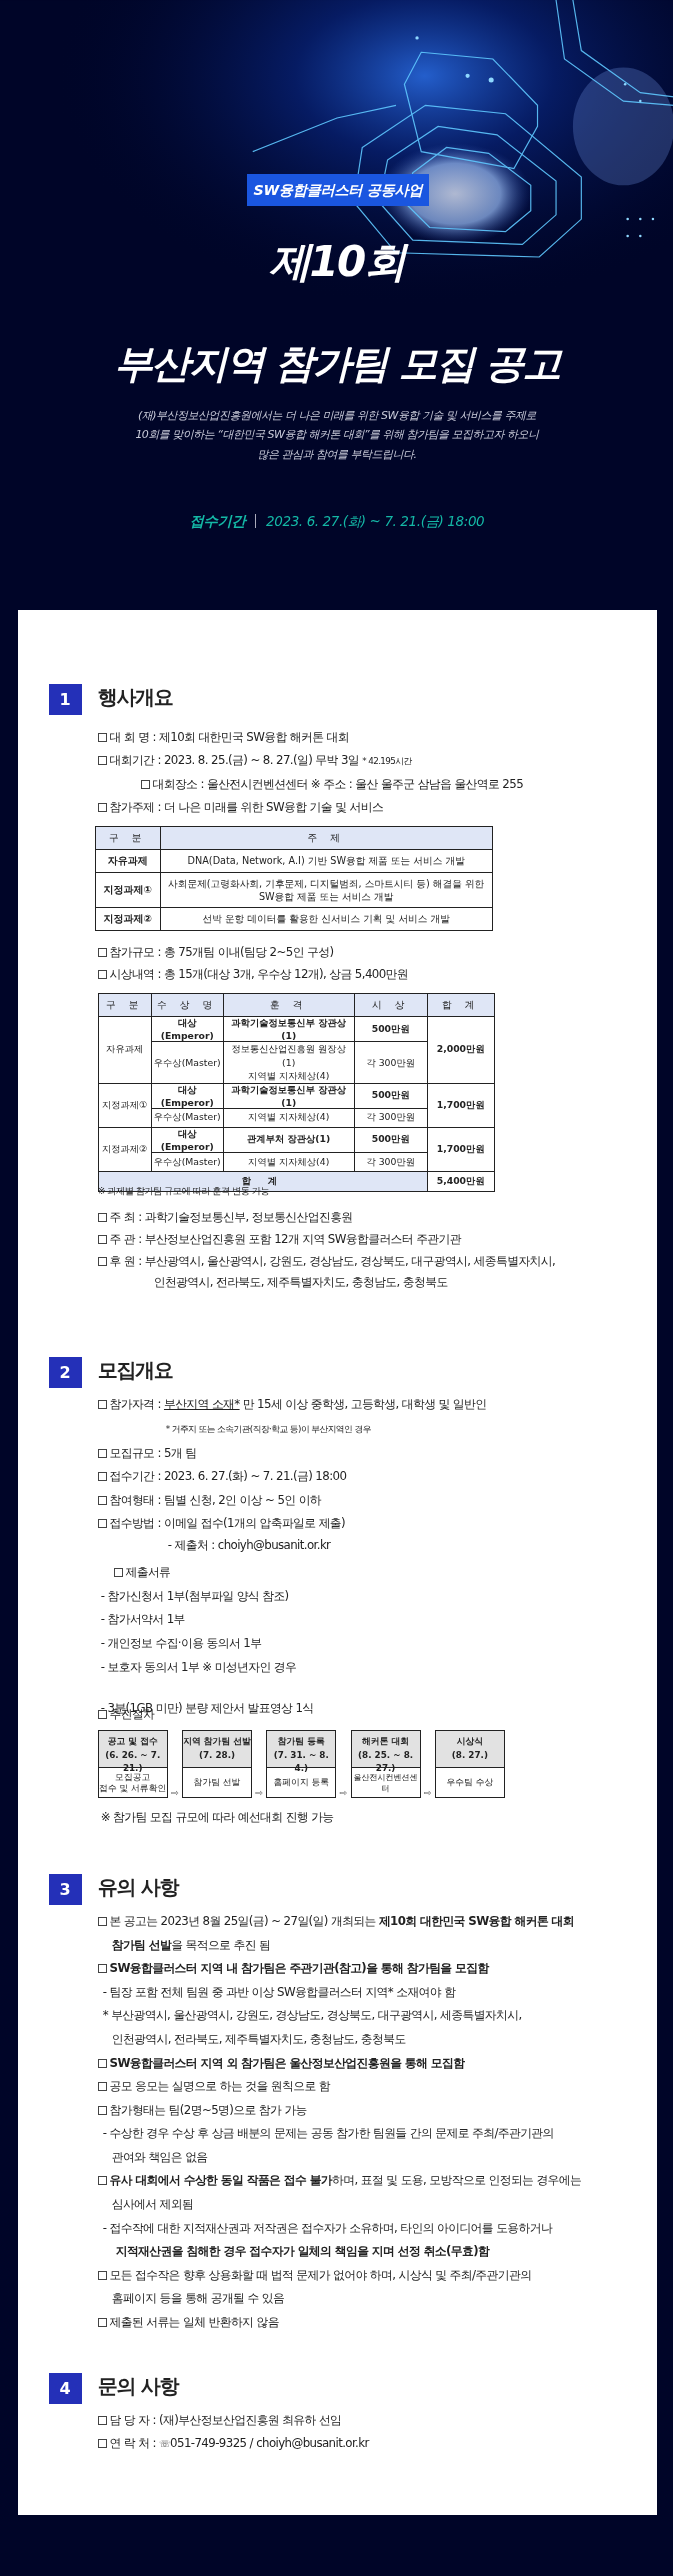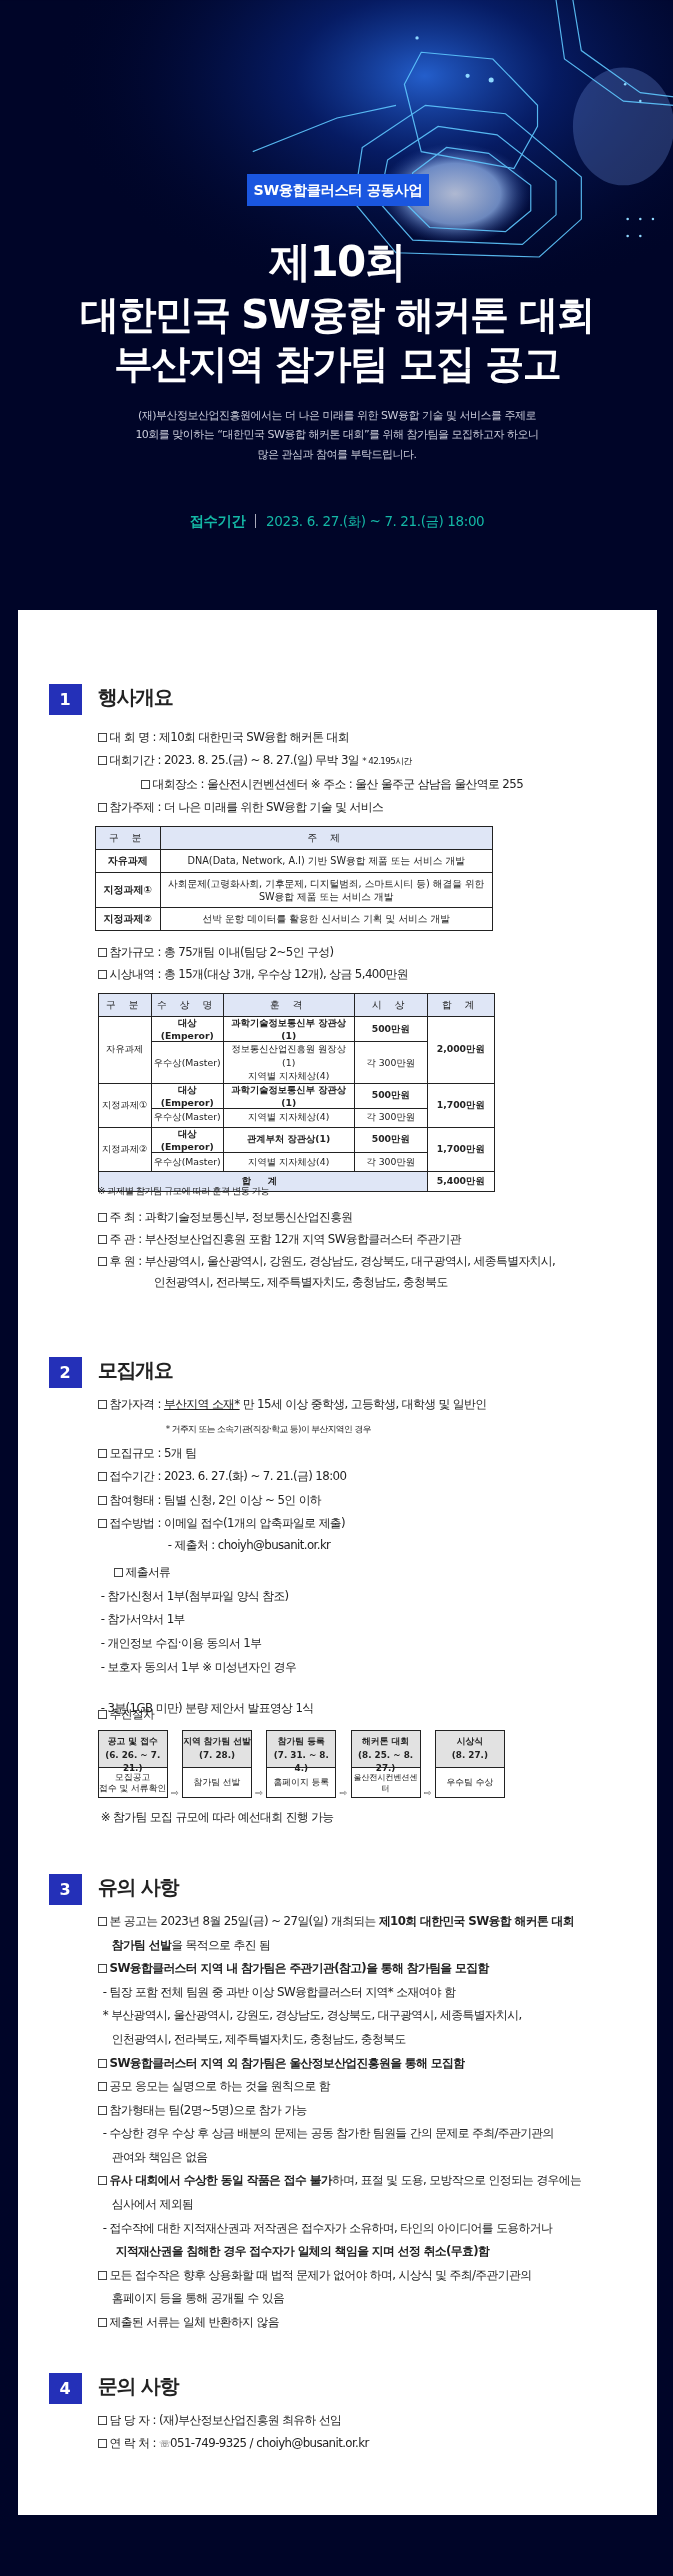--- a/index.html
+++ b/index.html
@@ -1,21 +1,21 @@
 <!DOCTYPE html>
 <html style="font-size:13.5px"><head>
 <meta charset="utf-8">
 <style>
   * { box-sizing: border-box; margin: 0; padding: 0; }
   html, body { width: 674px; background: #000528; }
   body { font-family: "DejaVu Sans", "Liberation Sans", sans-serif; color: #222; }
   .page { position: relative; width: 674px; height: 2576px; background: #000528; overflow: hidden; }
 
   
-  .hero { position: relative; width: 674px; height: 554px; overflow: hidden; }
+  .hero { position: relative; width: 674px; height: 554px; overflow: hidden; font-style: italic; }
   .hero-art { position: absolute; inset: 0; }
   .badge {
     position: absolute; left: 247px; top: 174px; width: 182px; height: 32px;
     background: #1a56e0; color: #fff; font-weight: bold; font-size: 14.3px;
     display: flex; align-items: center; justify-content: center; letter-spacing: -0.4px;
   }
   .title {
     position: absolute; left: 0; width: 674px; text-align: center; color: #fff;
     font-weight: bold; letter-spacing: -1.7px;
   }
@@ -110,21 +110,20 @@
         <circle cx="745" cy="260" r="1.5"></circle>
           <circle cx="760" cy="260" r="1.5"></circle>
           <circle cx="775" cy="260" r="1.5"></circle>
         <circle cx="745" cy="280" r="1.5"></circle>
           <circle cx="760" cy="280" r="1.5"></circle>
       </g>
     </svg>
 
     <div class="badge">SW융합클러스터 공동사업</div>
     <div class="title l1">제10회</div>
-    <div class="title l2">대한민국 SW융합 해커톤 대회</div>
     <div class="title l3">부산지역 참가팀 모집 공고</div>
 
     <div class="intro">
       <div>(재)부산정보산업진흥원에서는 더 나은 미래를 위한 SW융합 기술 및 서비스를 주제로</div>
       <div>10회를 맞이하는 “대한민국 SW융합 해커톤 대회”를 위해 참가팀을 모집하고자 하오니</div>
       <div>많은 관심과 참여를 부탁드립니다.</div>
     </div>
 
     <div class="period">
       <span class="lbl">접수기간</span><span class="sep"></span><span>2023. 6. 27.(화) ~ 7. 21.(금) 18:00</span>

